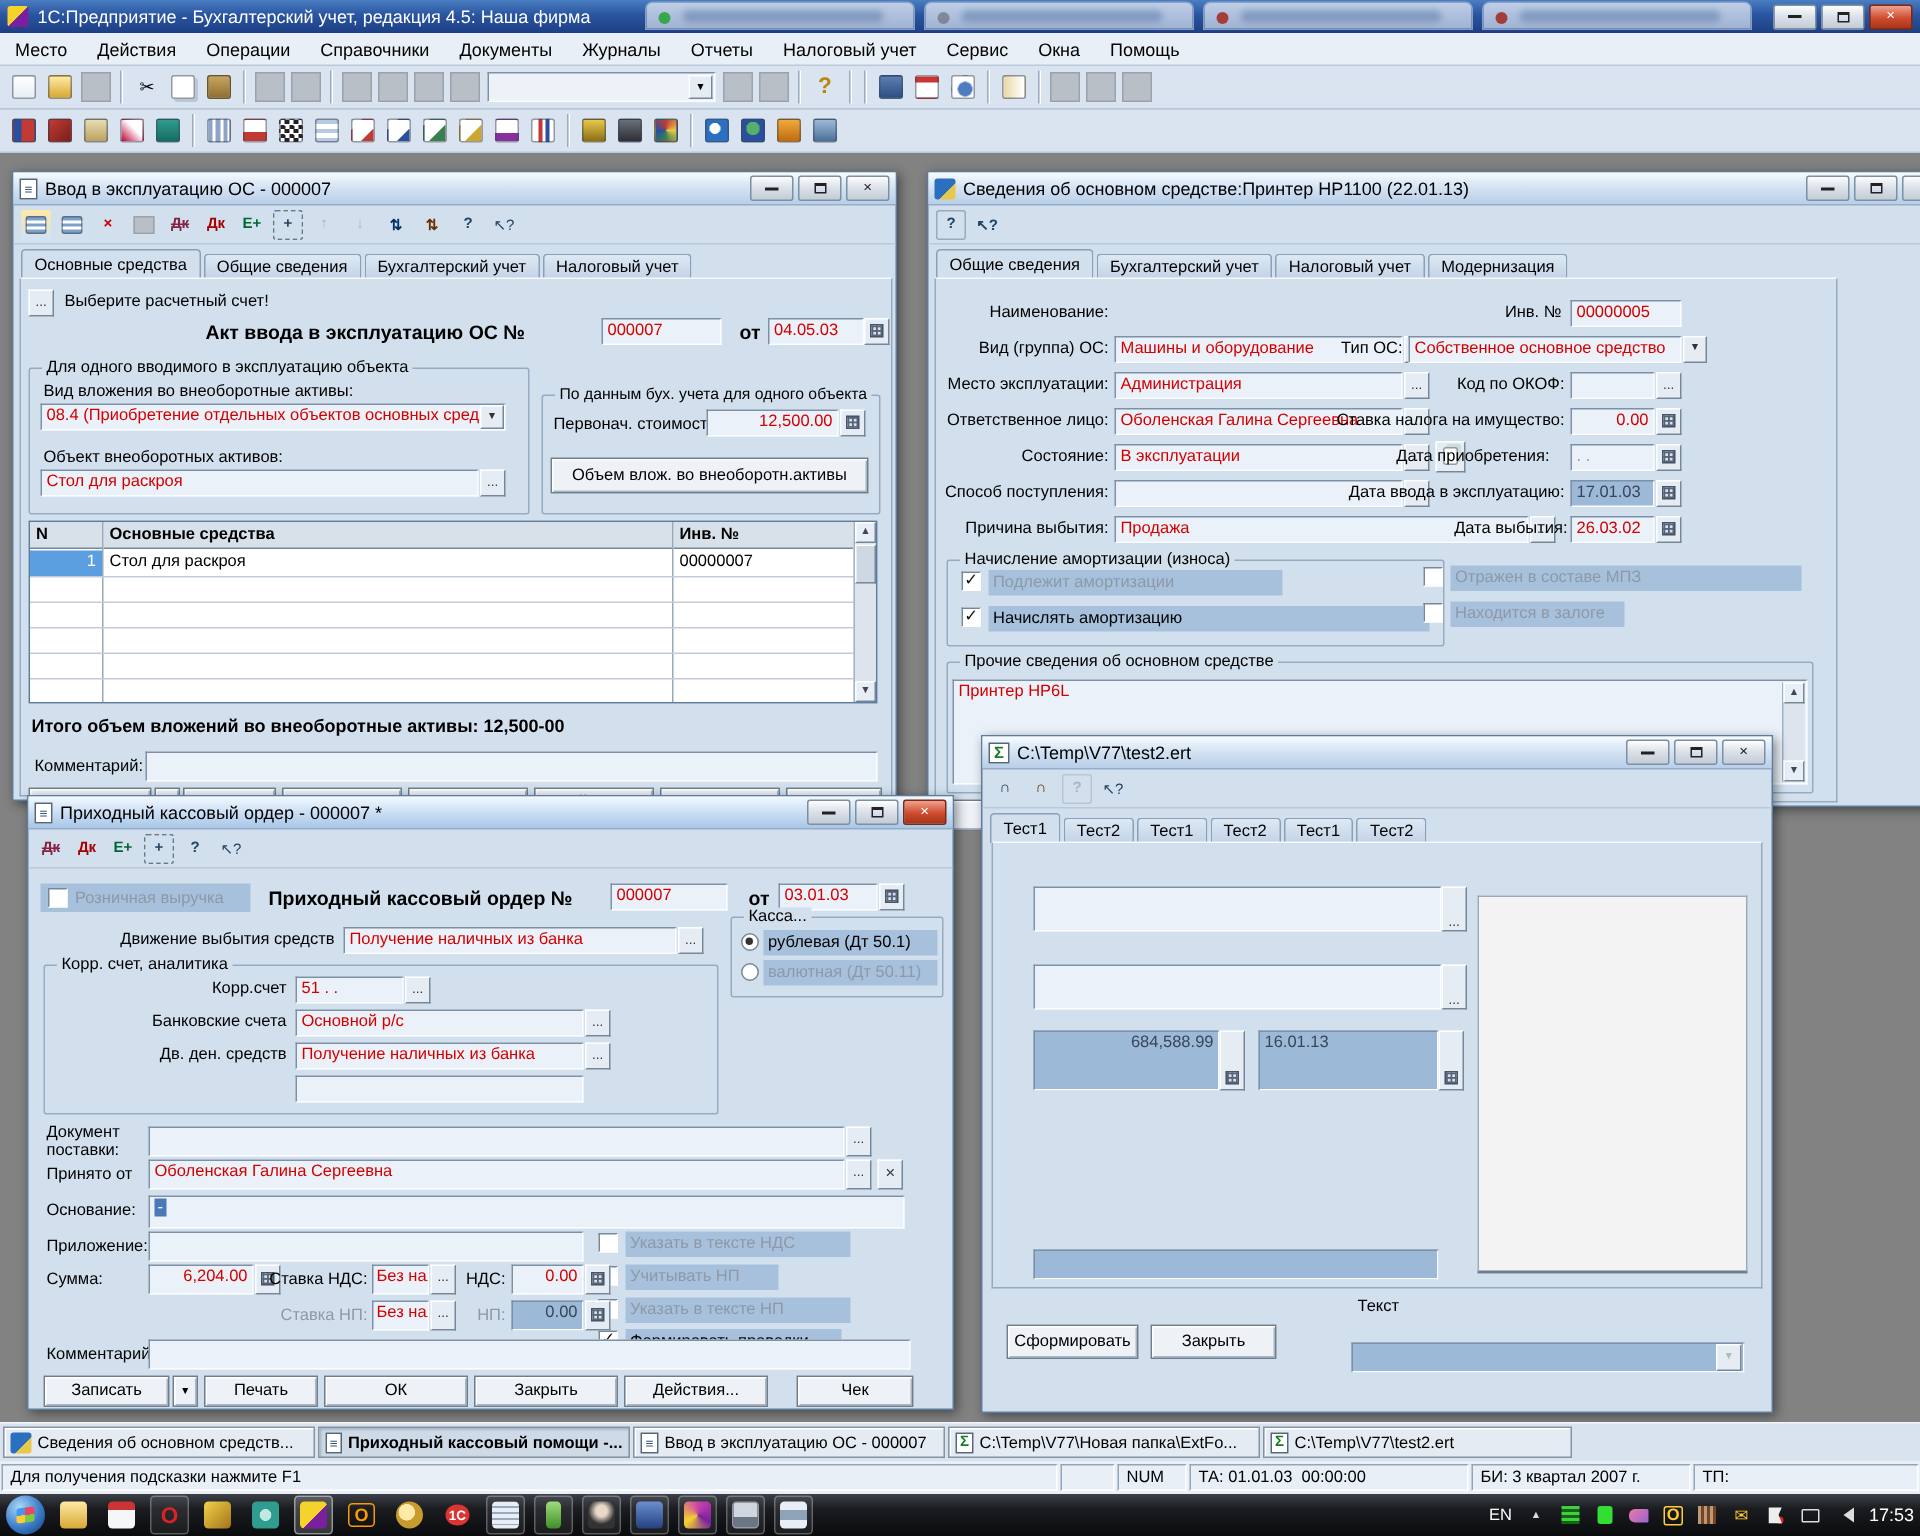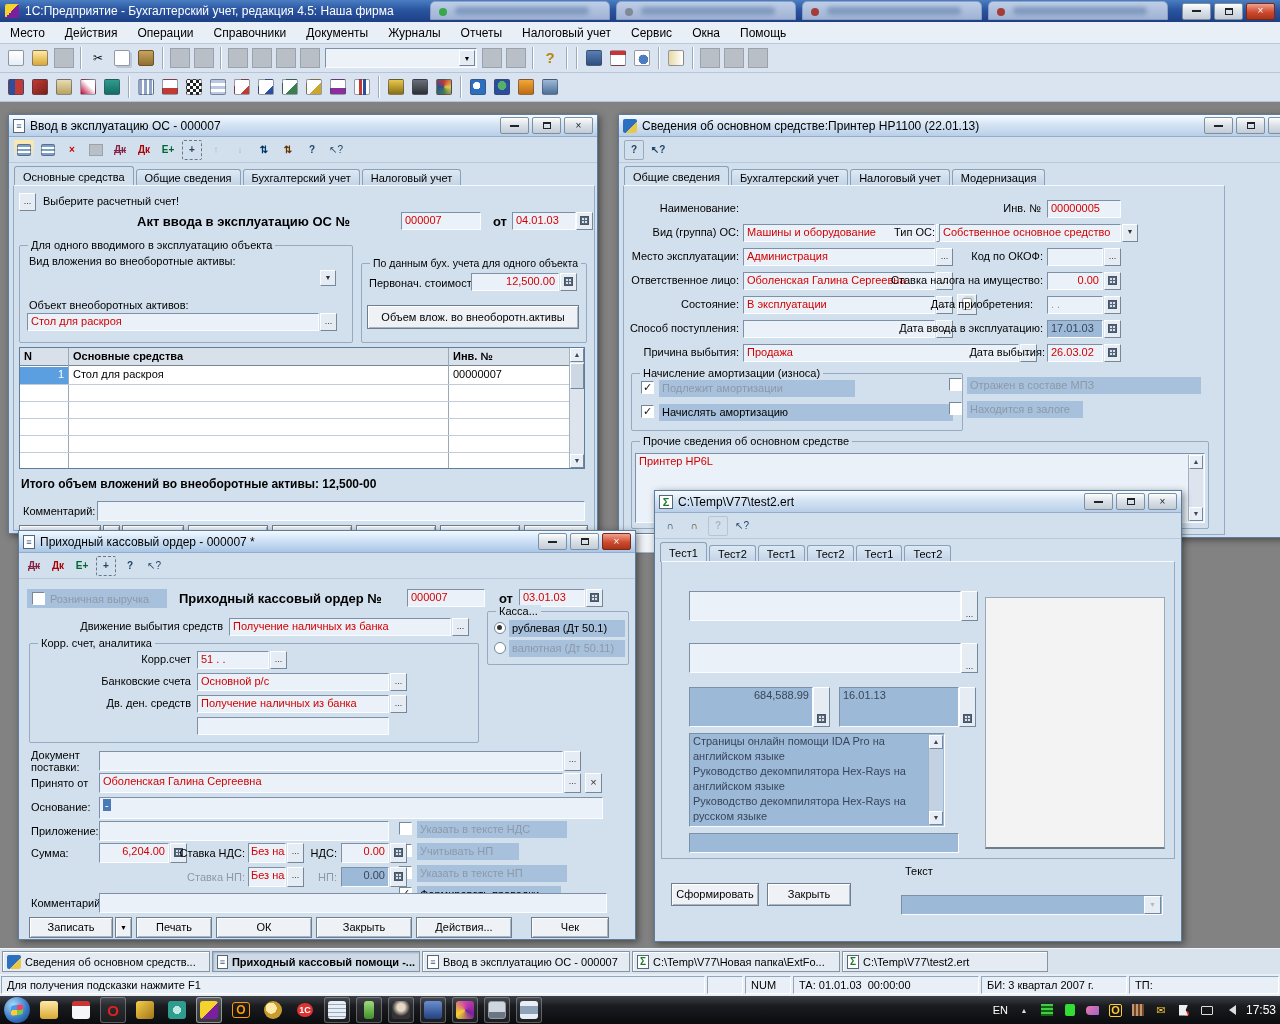--- a/index.html
+++ b/index.html
@@ -325,29 +325,30 @@
       <span class="tab">Общие сведения</span>
       <span class="tab">Бухгалтерский учет</span>
       <span class="tab">Налоговый учет</span>
     </div>
     <div class="pane" style="left:4px;top:70px;width:582px;height:346px"></div>
     <span class="dots" style="left:10px;top:78px">...</span>
     <span class="lbl" style="left:34px;top:80px">Выберите расчетный счет!</span>
     <span class="lbl b" style="left:128px;top:99px;font-size:13px">Акт ввода в эксплуатацию ОС №</span>
     <div class="fld red" style="left:392px;top:97px;width:80px">000007</div>
     <span class="lbl b" style="left:484px;top:99px;font-size:13px">от</span>
-    <div class="fld red" style="left:503px;top:97px;width:64px">04.01.03</div>
+    <div class="fld red" style="left:503px;top:97px;width:64px">04.05.03</div>
     <span class="sq" style="left:567px;top:97px">
         <span class="grid"></span>
       </span>
 
     <div class="grp" style="left:10px;top:130px;width:334px;height:98px">
       <span class="leg">Для одного вводимого в эксплуатацию объекта</span>
     </div>
     <span class="lbl" style="left:20px;top:140px">Вид вложения во внеоборотные активы:</span>
+    <div class="fld red" style="left:18px;top:154px;width:310px">08.4 (Приобретение отдельных объектов основных сред</div>
     <span class="sq" style="left:311px;top:155px;width:16px;height:16px;font-size:7px;line-height:14px">▼</span>
     <span class="lbl" style="left:20px;top:184px">Объект внеоборотных активов:</span>
     <div class="fld red" style="left:18px;top:198px;width:292px">Стол для раскроя</div>
     <span class="dots" style="left:311px;top:198px">...</span>
 
     <div class="grp" style="left:352px;top:148px;width:226px;height:80px">
       <span class="leg" style="font-size:10.5px">По данным бух. учета для одного объекта</span>
     </div>
     <span class="lbl" style="left:360px;top:162px">Первонач. стоимость:</span>
     <div class="fld red rt" style="left:462px;top:158px;width:88px">12,500.00</div>
@@ -538,29 +539,20 @@
 
     <div class="fld sel rt" style="left:34px;top:196px;width:124px;height:40px">684,588.99</div>
     <span class="sq" style="left:158px;top:196px;height:40px">
         <span class="grid" style="margin-top:26px"></span>
       </span>
     <div class="fld sel" style="left:184px;top:196px;width:120px;height:40px">16.01.13</div>
     <span class="sq" style="left:304px;top:196px;height:40px">
         <span class="grid" style="margin-top:26px"></span>
       </span>
 
-    <div class="fld sel" style="left:34px;top:242px;width:256px;height:94px;white-space:normal;line-height:15px;padding-right:18px">
-      <div>Страницы онлайн помощи IDA Pro на английском языке</div>
-      <div>Руководство декомпилятора Hex-Rays на английском языке</div>
-      <div>Руководство декомпилятора Hex-Rays на русском языке</div>
-      <div class="sb" style="right:1px;top:1px;height:90px;left:auto;background:#c3d2e2">
-        <span class="sbb" style="top:0">▲</span>
-        <span class="sbb" style="bottom:0">▼</span>
-      </div>
-    </div>
     <div class="fld sel" style="left:34px;top:342px;width:270px;height:20px"></div>
     <div style="position:absolute;left:330px;top:106px;width:180px;height:252px;background:#f3f3f3;border:1px solid #9aa8b8;border-bottom:2px solid #6e7e8e"></div>
 
     <div class="btn" style="left:16px;top:392px;width:88px;height:23px;line-height:21px">Сформировать</div>
     <div class="btn" style="left:112px;top:392px;width:84px;height:23px;line-height:21px">Закрыть</div>
     <span class="lbl" style="left:250px;top:374px">Текст</span>
     <div class="fld sel" style="left:246px;top:404px;width:262px;height:20px"></div>
     <span class="sq" style="left:489px;top:405px;height:18px;font-size:7px;color:#9aab;line-height:16px">▼</span>
   </div>
 

